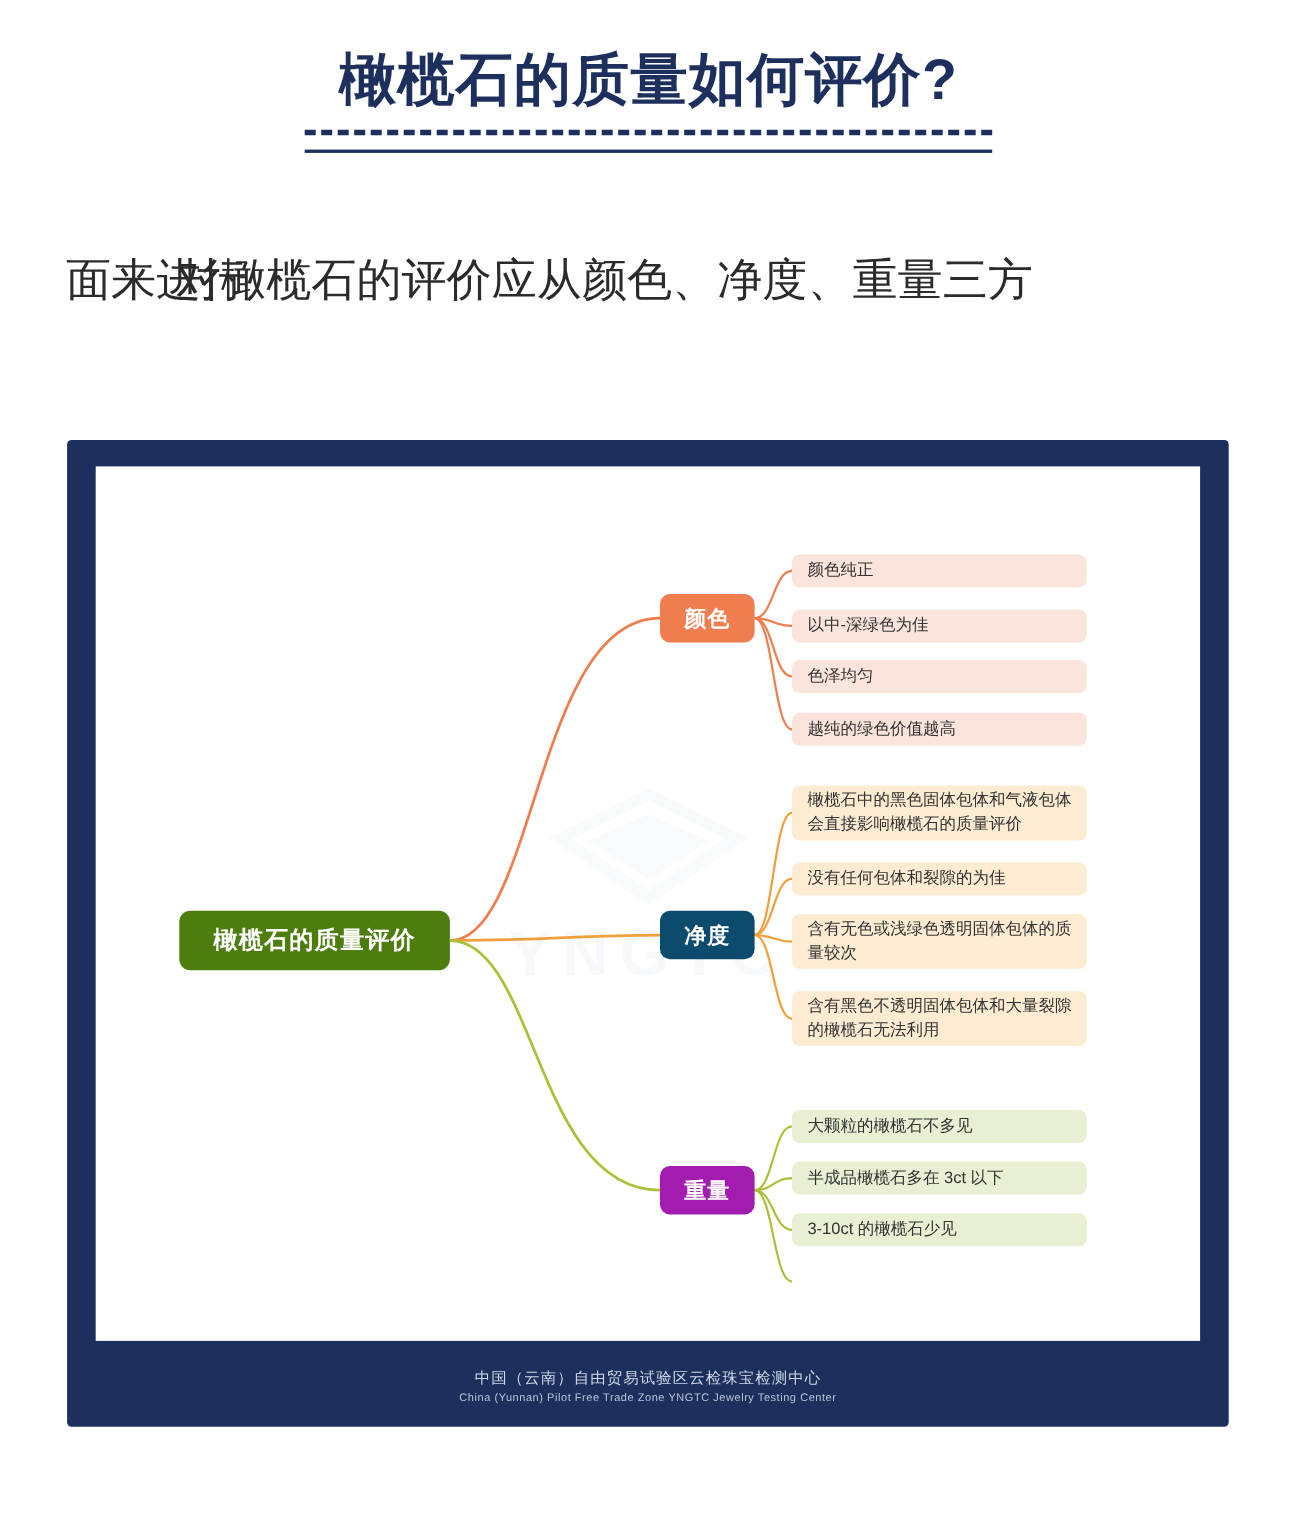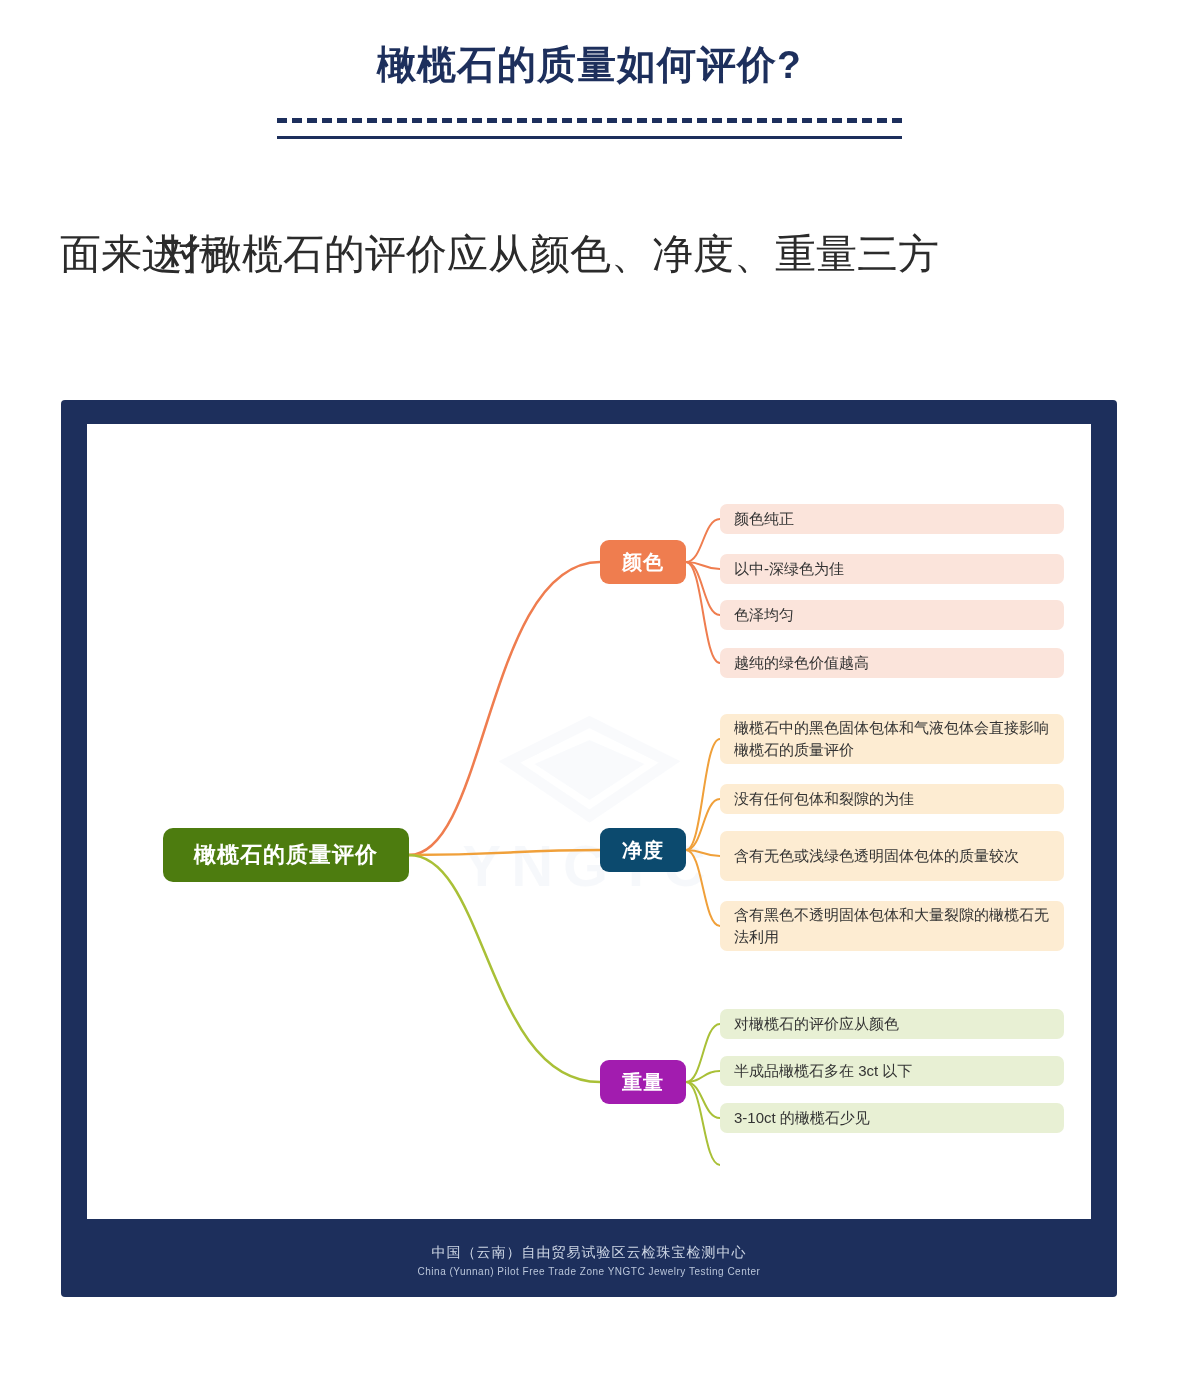--- a/index.html
+++ b/index.html
@@ -16,21 +16,21 @@
     overflow: hidden;
   }
 
   
   .page-title {
     position: absolute;
     top: 38px;
     left: 0;
     width: 100%;
     text-align: center;
-    font-size: 39px;
+    font-size: 52px;
     font-weight: bold;
     color: #1d2f5c;
     letter-spacing: 1px;
   }
   .title-rule {
     position: absolute;
     top: 118px;
     left: 277px;
     width: 625px;
     height: 0;
@@ -159,21 +159,21 @@
     font-weight: bold;
     justify-content: center;
     letter-spacing: 1px;
   }
   .branch-color { left: 513px; top: 116px; background: #ef7d4f; }
   .branch-clarity { left: 513px; top: 404px; background: #0c4a6e; }
   .branch-weight { left: 513px; top: 636px; background: #a21caf; }
 
   .leaf {
     left: 633px;
-    width: 344px;
+    width: 268px;
     border-radius: 7px;
     font-size: 15px;
     color: #333333;
     padding: 0 14px;
     line-height: 1.45;
   }
   .leaf.one { height: 30px; }
   .leaf.two { height: 50px; }
   .leaf-color { background: #fbe4db; }
   .leaf-clarity { background: #fdecd2; }
@@ -233,21 +233,21 @@
       <div class="node leaf leaf-color one" style="top:176px">色泽均匀</div>
       <div class="node leaf leaf-color one" style="top:224px">越纯的绿色价值越高</div>
 
       <div class="node branch-node branch-clarity">净度</div>
       <div class="node leaf leaf-clarity two" style="top:290px">橄榄石中的黑色固体包体和气液包体会直接影响橄榄石的质量评价</div>
       <div class="node leaf leaf-clarity one" style="top:360px">没有任何包体和裂隙的为佳</div>
       <div class="node leaf leaf-clarity two" style="top:407px">含有无色或浅绿色透明固体包体的质量较次</div>
       <div class="node leaf leaf-clarity two" style="top:477px">含有黑色不透明固体包体和大量裂隙的橄榄石无法利用</div>
 
       <div class="node branch-node branch-weight">重量</div>
-      <div class="node leaf leaf-weight one" style="top:585px">对橄榄石的评价应从颜色</div>
+      <div class="node leaf leaf-weight one" style="top:585px">大颗粒的橄榄石不多见</div>
       <div class="node leaf leaf-weight one" style="top:632px">半成品橄榄石多在 3ct 以下</div>
       <div class="node leaf leaf-weight one" style="top:679px">3-10ct 的橄榄石少见</div>
     </div>
   </div>
 
   <div class="poster-footer">
     <div class="footer-cn">中国（云南）自由贸易试验区云检珠宝检测中心</div>
     <div class="footer-en">China (Yunnan) Pilot Free Trade Zone  YNGTC Jewelry Testing Center</div>
   </div>
 </div>

